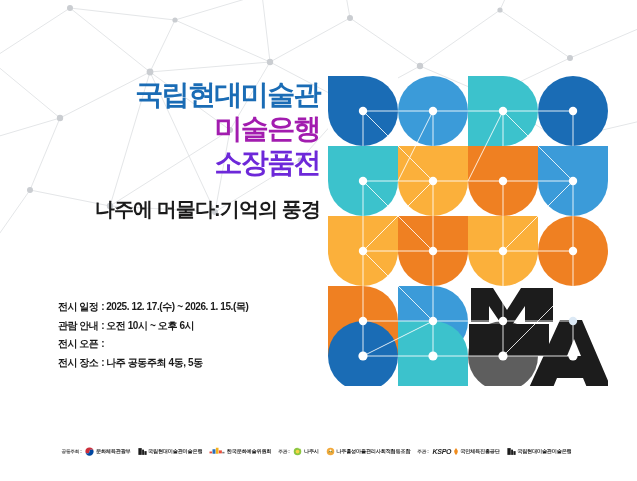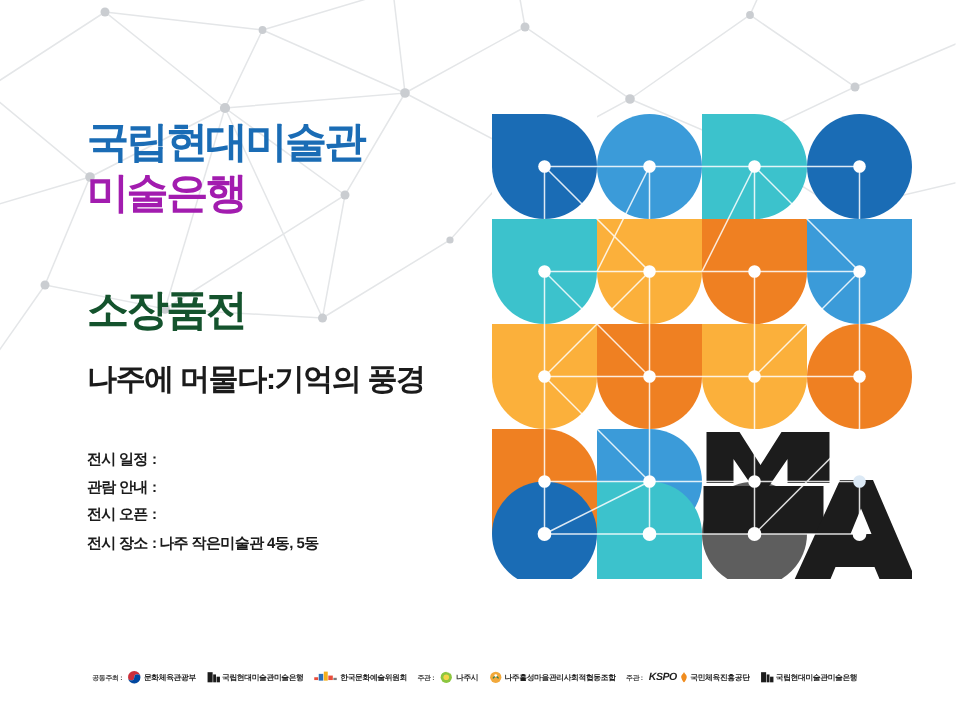--- a/index.html
+++ b/index.html
@@ -13,20 +13,21 @@
     background: #ffffff;
     font-family: "Liberation Sans", "DejaVu Sans", sans-serif;
     position: relative;
   }
   #poster {
     position: absolute;
     inset: 0;
     width: 637px;
     height: 353px;
     background: #ffffff;
+    text-align: right;
   }
 
   
   #network-bg {
     position: absolute;
     left: 0; top: 0;
     width: 637px; height: 481px;
     pointer-events: none;
   }
 
@@ -183,41 +184,43 @@
       <circle cx="215" cy="212" r="3"></circle>
       <circle cx="350" cy="104" r="2.6"></circle>
       <circle cx="300" cy="160" r="2.4"></circle>
       <circle cx="560" cy="140" r="2.6"></circle>
     </g>
   </svg>
 
   <div id="text-column">
     <div class="title-line" id="title-line-1" style="color: rgb(26, 108, 181);">국립현대미술관</div>
     <div class="title-line" id="title-line-2" style="color: #a21caf;">미술은행</div>
-    <div class="title-line" id="title-line-3" style="color: #14532d; margin-top: 44px;">소장품전</div>
+    <div class="title-line" id="title-line-3" style="color: #6d28d9;">소장품전</div>
     <div id="subtitle">나주에 머물다:기억의 풍경</div>
   </div>
 
   <div id="details">
     <div class="detail-row">
       <span class="detail-label">전시 일정</span>
       <span class="detail-sep">:</span>
+      <span class="detail-value">2025. 12. 17.(수) ~ 2026. 1. 15.(목)</span>
     </div>
     <div class="detail-row">
       <span class="detail-label">관람 안내</span>
       <span class="detail-sep">:</span>
+      <span class="detail-value">오전 10시 ~ 오후 6시</span>
     </div>
     <div class="detail-row">
       <span class="detail-label">전시 오픈</span>
       <span class="detail-sep">:</span>
     </div>
     <div class="detail-row">
       <span class="detail-label">전시 장소</span>
       <span class="detail-sep">:</span>
-      <span class="detail-value">나주 작은미술관 4동, 5동</span>
+      <span class="detail-value">나주 공동주최 4동, 5동</span>
     </div>
   </div>
 
   <svg id="graphic" viewBox="0 0 280 310" aria-hidden="true">
     <defs>
       <clipPath id="gridClip">
           <rect x="0" y="0" width="280" height="310"></rect>
         </clipPath>
     </defs>
     <g clip-path="url(#gridClip)">

